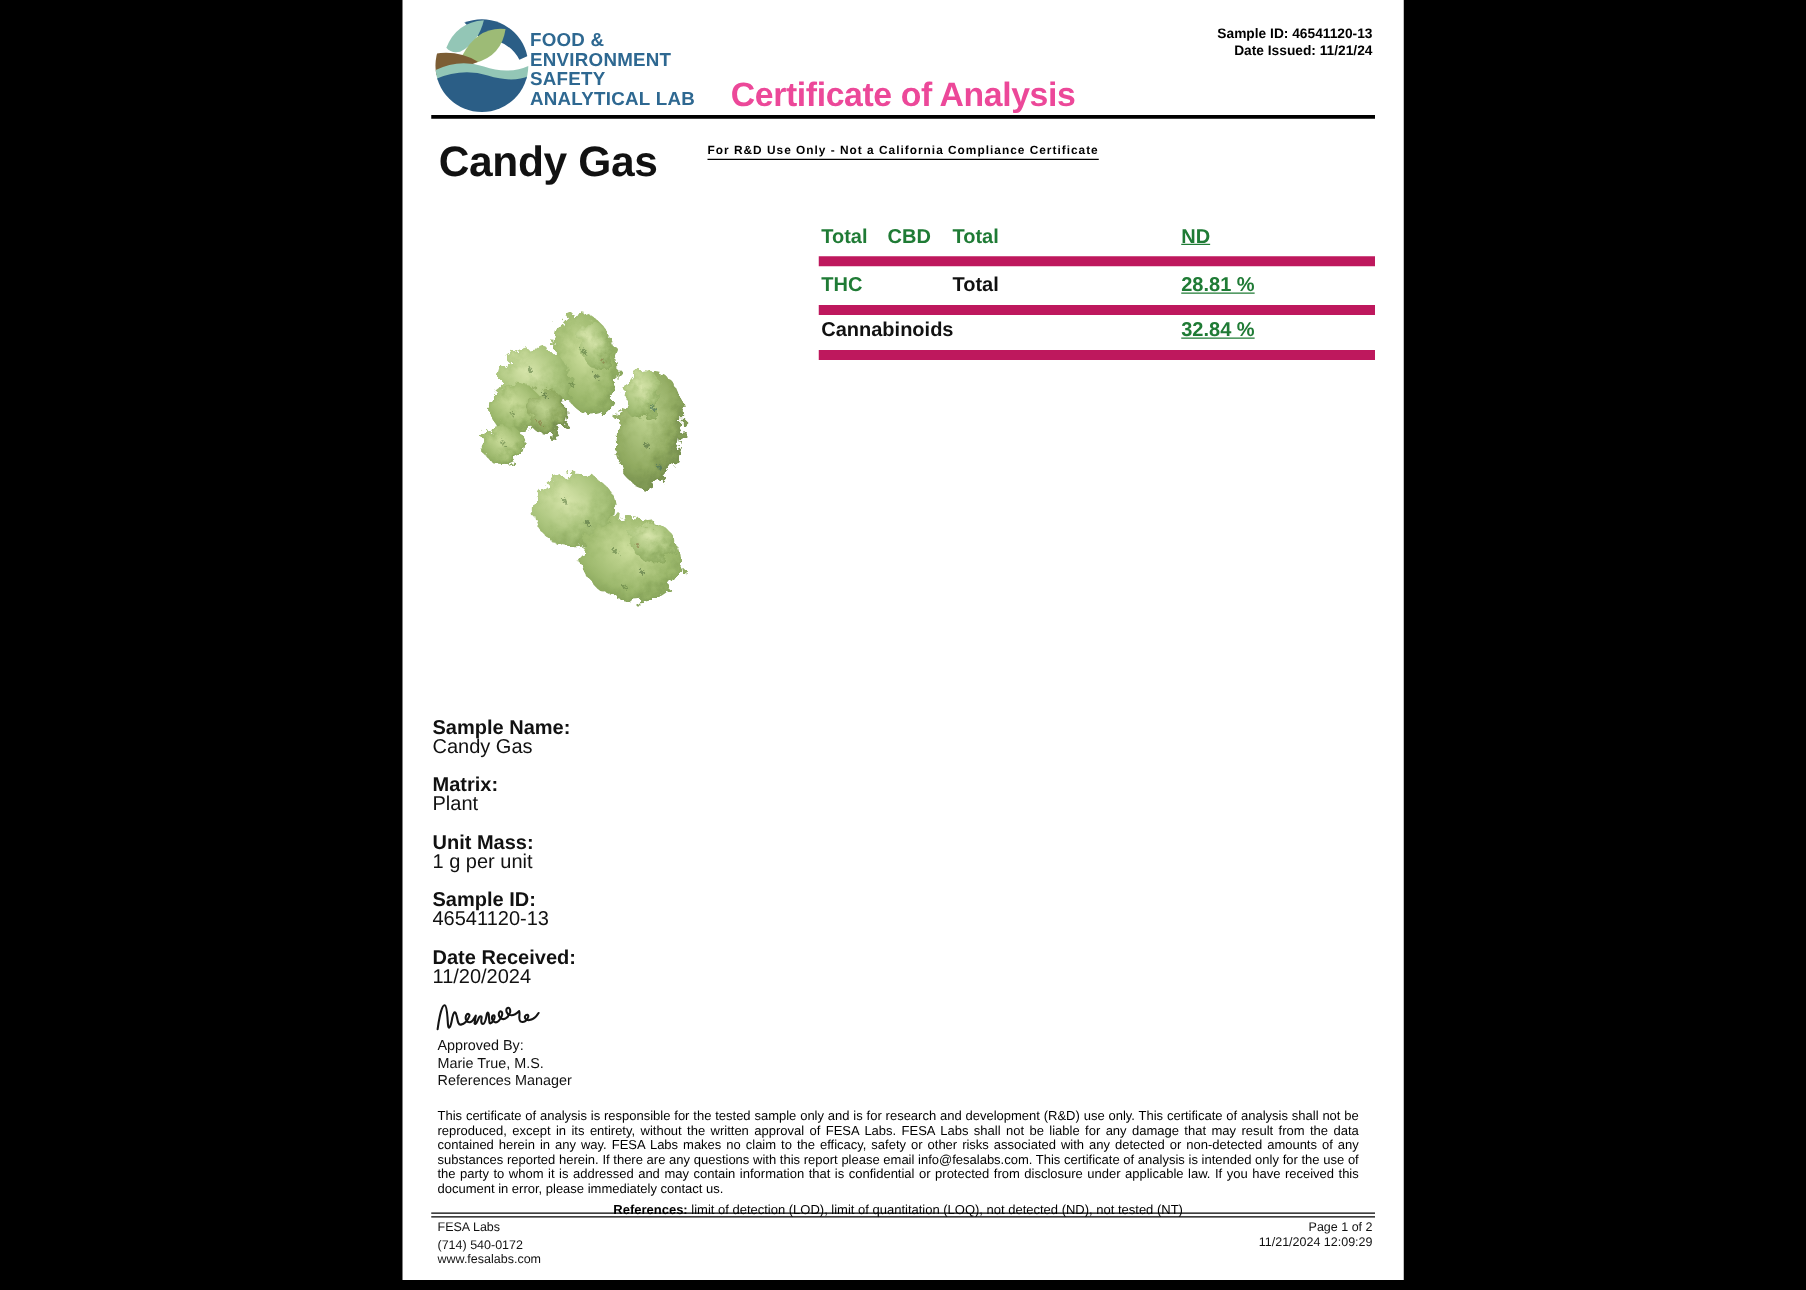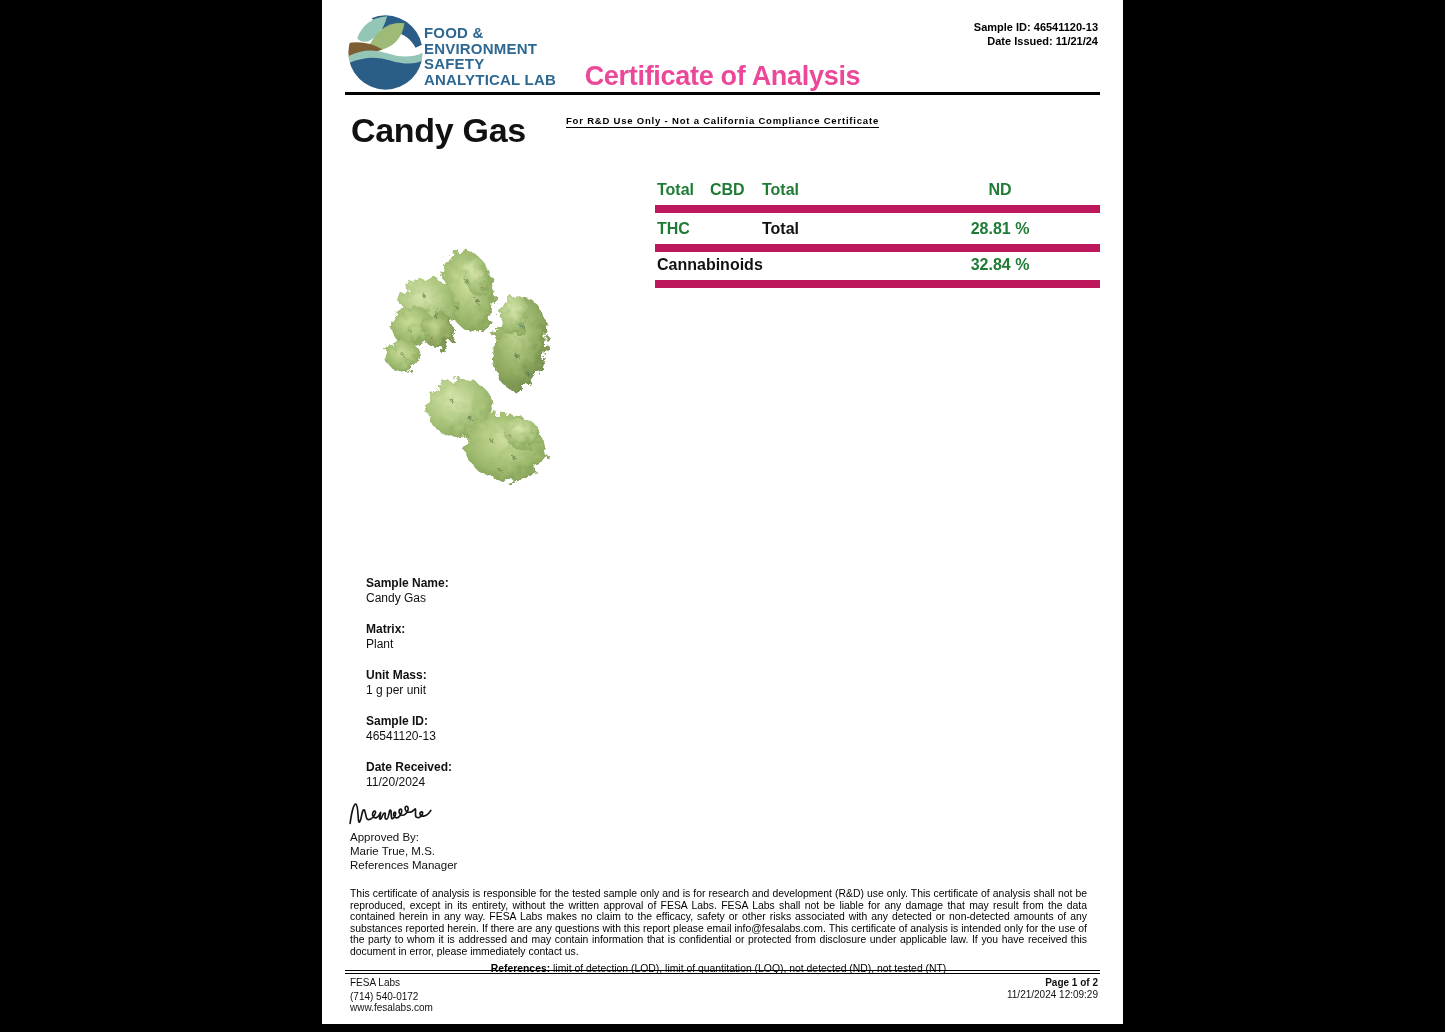--- a/index.html
+++ b/index.html
@@ -39,45 +39,45 @@
   
   .results { left:333px; top:183px; width:445px; font-size:16px; font-weight:700; }
   .rrow { position:relative; border-bottom:8px solid #be185d; }
   .rrow.h1 { height:30px; }
   .rrow.h2 { height:39px; }
   .rrow.h3 { height:36px; }
   .rrow span { position:absolute; bottom:6px; white-space:nowrap; }
   .c1 { left:2px; }
   .c2 { left:55px; }
   .c3 { left:107px; }
-  .val { left:290px; width:110px; text-align:center; }
+  .val { left:290px; width:110px; text-align:left;text-decoration:underline; }
   .green { color:#1f7b35; }
   .dark { color:#111; }
 
   
-  .details { left:44px; top:576px; font-size:12px; line-height:14px; }
+  .details { left:24px; top:576px; font-size:16px; line-height:14px; }
   .detail-item { margin-bottom:17px; }
   .detail-item .lbl { font-weight:700; }
   .detail-item .v { margin-top:1px; }
 
   
   .signature { left:25px; top:797px; width:88px; height:34px; }
   .approval { left:28px; top:830px; font-size:11.5px; line-height:14px; }
 
   
   .disclaimer { left:28px; top:888px; width:737px; font-size:10.4px; line-height:11.6px; text-align:justify; color:#000; }
   .refs { margin-top:5px; text-align:center; }
   .refs b { font-weight:700; }
 
   
   .footer-rule { left:23px; top:970px; width:755px; height:4px; border-top:1.5px solid #000; border-bottom:1px solid #000; }
   .footer-left { left:28px; top:977px; font-size:10px; line-height:11.5px; }
   .footer-left .lab { font-weight:400; margin-bottom:2px; }
   .footer-right { right:25px; top:977px; text-align:right; font-size:10px; line-height:12px; }
-  .footer-right .pg { font-weight:700; }
+  .footer-right .pg { font-weight:400; }
 </style>
 </head>
 <body>
 
 <div class="stage">
   <div class="page">
 
     <svg class="abs logo-mark" viewBox="0 0 100 100">
       <clipPath id="lc">
           <circle cx="50" cy="50" r="47"></circle>

